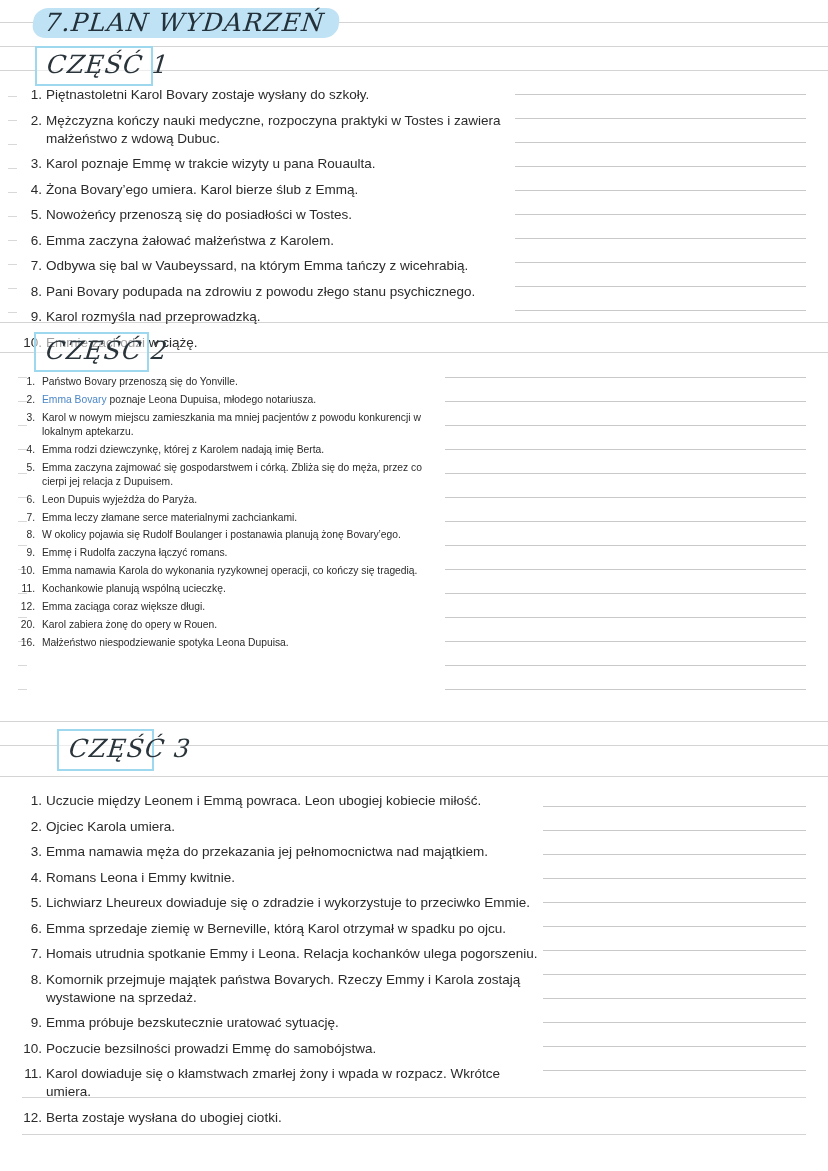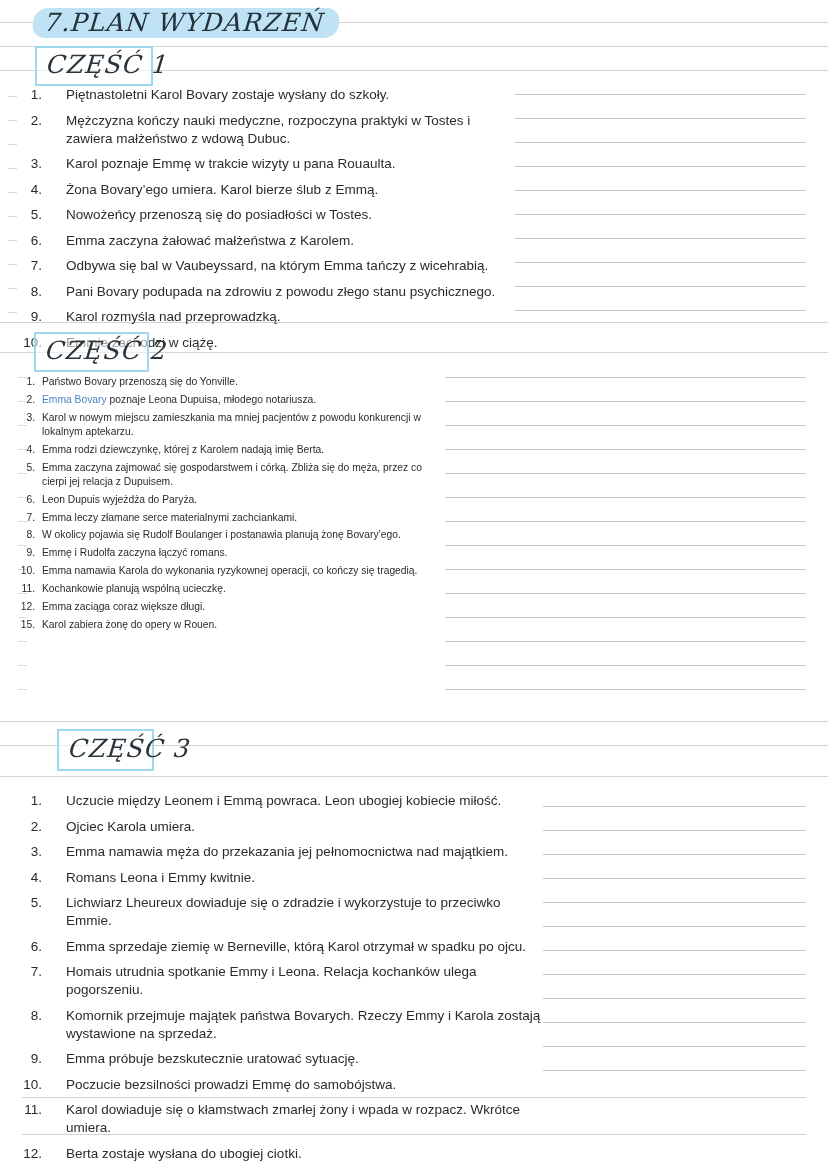--- a/index.html
+++ b/index.html
@@ -126,21 +126,21 @@
     display: block;
   }
 
   
   .list-lg { font-size: 13.5px; }
   .list-lg li {
     margin-bottom: 7.5px;
     line-height: 18px;
   }
   .list-lg li .num { width: 20px; }
-  .list-lg li .body { margin-left: 44px; }
+  .list-lg li .body { margin-left: 24px; }
 
   
   .list-sm { font-size: 10.3px; }
   .list-sm li {
     margin-bottom: 4.2px;
     line-height: 13.8px;
   }
   .list-sm li .num { width: 17px; }
   .list-sm li .body { margin-left: 24px; }
 
@@ -329,22 +329,26 @@
         </li>
         <li>
           <span class="num">11.</span>
           <span class="body">Kochankowie planują wspólną ucieczkę.</span>
         </li>
         <li>
           <span class="num">12.</span>
           <span class="body">Emma zaciąga coraz większe długi.</span>
         </li>
         <li>
-          <span class="num">15.</span>
+          <span class="num">20.</span>
           <span class="body">Karol zabiera żonę do opery w Rouen.</span>
+        </li>
+        <li>
+          <span class="num">16.</span>
+          <span class="body">Małżeństwo niespodziewanie spotyka Leona Dupuisa.</span>
         </li>
       </ol>
 
     <div class="part-head" id="part3-head">
       <span class="label">CZĘŚĆ 3</span>
     </div>
     <ol class="plan-list list-lg" id="list3">
         <li>
           <span class="num">1.</span>
           <span class="body">Uczucie między Leonem i Emmą powraca. Leon ubogiej kobiecie miłość.</span>

